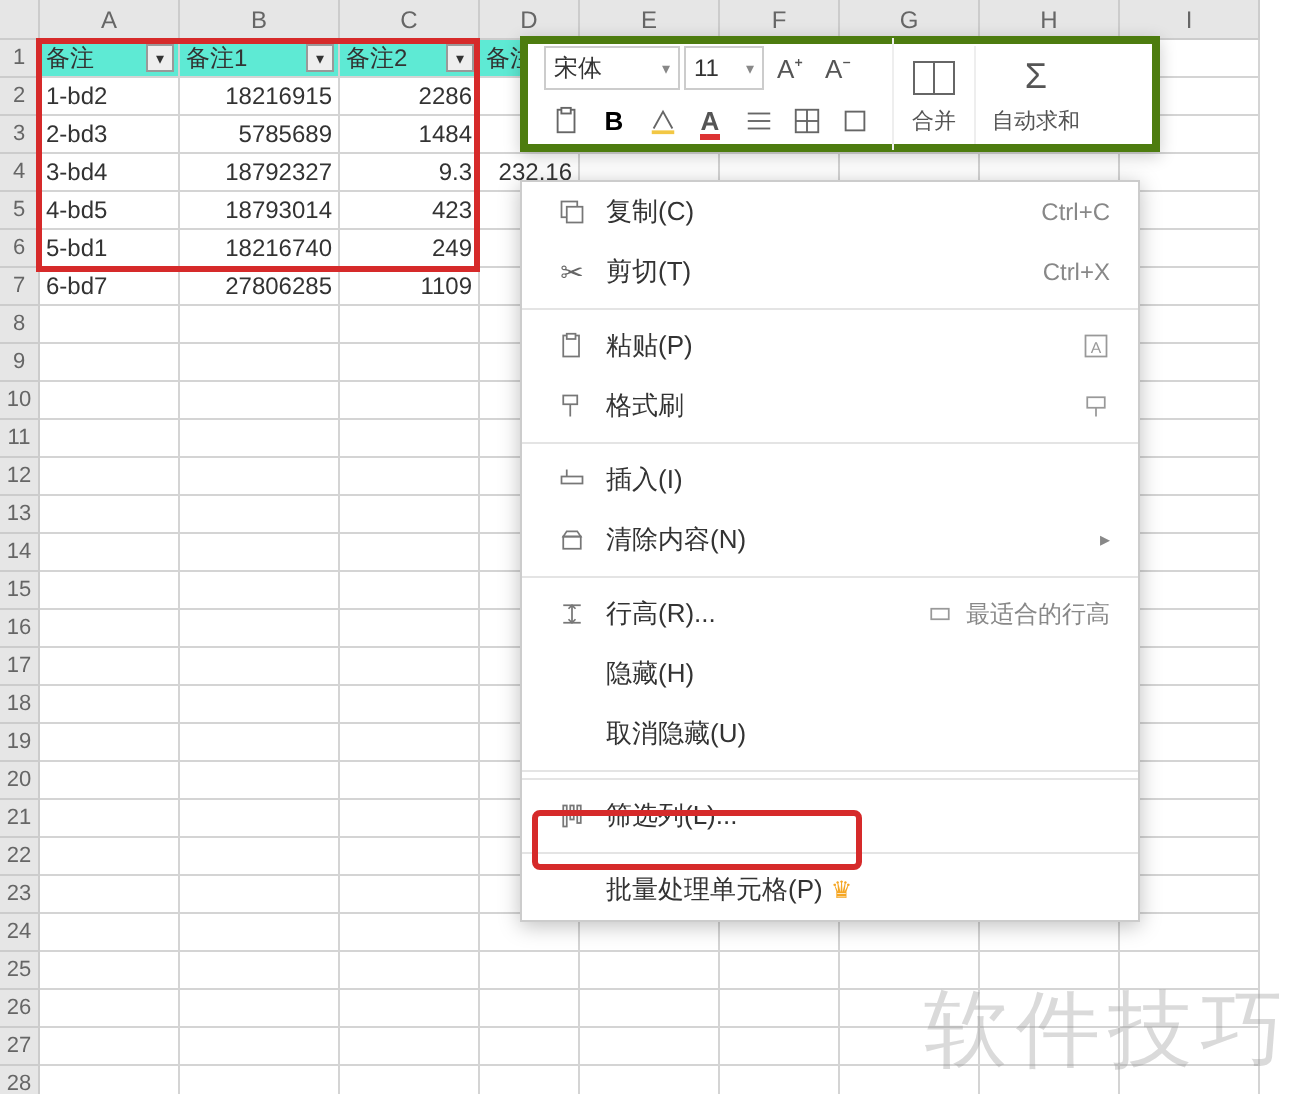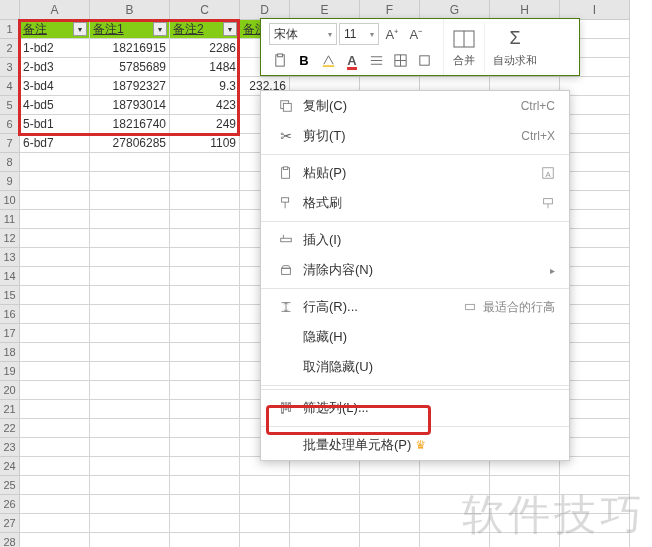--- a/index.html
+++ b/index.html
@@ -6,24 +6,24 @@
 body{background:#fff;width:652px;height:547px;overflow:hidden;position:relative;font-size:12px;color:#333;}
 .grid{position:absolute;top:0;left:0;width:652px;}
 .colhead{display:flex;height:20px;}
 .rownum{width:20px;background:#e6e6e6;border-right:1px solid #ccc;border-bottom:1px solid #ccc;color:#666;font-size:11px;display:flex;align-items:center;justify-content:center;}
 .ch{background:#e6e6e6;border-right:1px solid #ccc;border-bottom:1px solid #ccc;color:#666;font-size:12px;display:flex;align-items:center;justify-content:center;}
 .w-a{width:70px;} .w-b{width:80px;} .w-c{width:70px;} .w-d{width:50px;} .w-e{width:70px;} .w-f{width:60px;} .w-g{width:70px;} .w-h{width:70px;} .w-i{width:70px;}
 .row{display:flex;height:19px;}
 .rn{width:20px;background:#e6e6e6;border-right:1px solid #ccc;border-bottom:1px solid #ccc;color:#666;font-size:11px;display:flex;align-items:center;justify-content:center;}
 .cell{border-right:1px solid #d4d4d4;border-bottom:1px solid #d4d4d4;font-size:12px;padding:0 3px;display:flex;align-items:center;overflow:hidden;white-space:nowrap;}
 .cell.num{justify-content:flex-end;}
-.hdr-cell{background:#84cc16;position:relative;text-decoration:underline;}
+.hdr-cell{background:#5eead4;position:relative;}
 .filter-arrow{position:absolute;right:2px;top:2px;width:14px;height:14px;border:1px solid #999;background:#eee;display:flex;align-items:center;justify-content:center;font-size:8px;color:#333;}
 .redbox{position:absolute;border:3px solid #d62a2a;pointer-events:none;}
-.toolbar{position:absolute;top:18px;left:260px;width:320px;height:58px;background:#fff;border:1px solid #4d7c0f;box-shadow:0 2px 8px rgba(0,0,0,0.2);display:flex;align-items:center;}
+.toolbar{position:absolute;top:18px;left:260px;width:320px;height:58px;background:#fff;border:4px solid #4d7c0f;box-shadow:0 2px 8px rgba(0,0,0,0.2);display:flex;align-items:center;}
 .tb-left{display:flex;flex-direction:column;gap:4px;padding:4px 8px;border-right:1px solid #eee;}
 .tb-row{display:flex;align-items:center;gap:2px;}
 .font-sel{border:1px solid #ccc;height:22px;width:68px;padding:0 4px;font-size:12px;display:flex;align-items:center;justify-content:space-between;}
 .size-sel{border:1px solid #ccc;height:22px;width:40px;padding:0 4px;font-size:12px;display:flex;align-items:center;justify-content:space-between;}
 .tb-btn{width:22px;height:22px;display:flex;align-items:center;justify-content:center;font-size:13px;color:#555;}
 .tb-btn.bold{font-weight:bold;color:#000;}
 .tb-group{display:flex;flex-direction:column;align-items:center;padding:4px 8px;border-right:1px solid #eee;gap:2px;font-size:11px;color:#555;}
 .tb-group .gicon{width:24px;height:24px;display:flex;align-items:center;justify-content:center;font-size:18px;color:#555;}
 .ctxmenu{position:absolute;top:90px;left:260px;width:310px;background:#fff;border:1px solid #ccc;box-shadow:0 2px 10px rgba(0,0,0,0.25);}
 .mitem{display:flex;align-items:center;height:30px;padding:0 14px;font-size:13px;color:#333;position:relative;}

